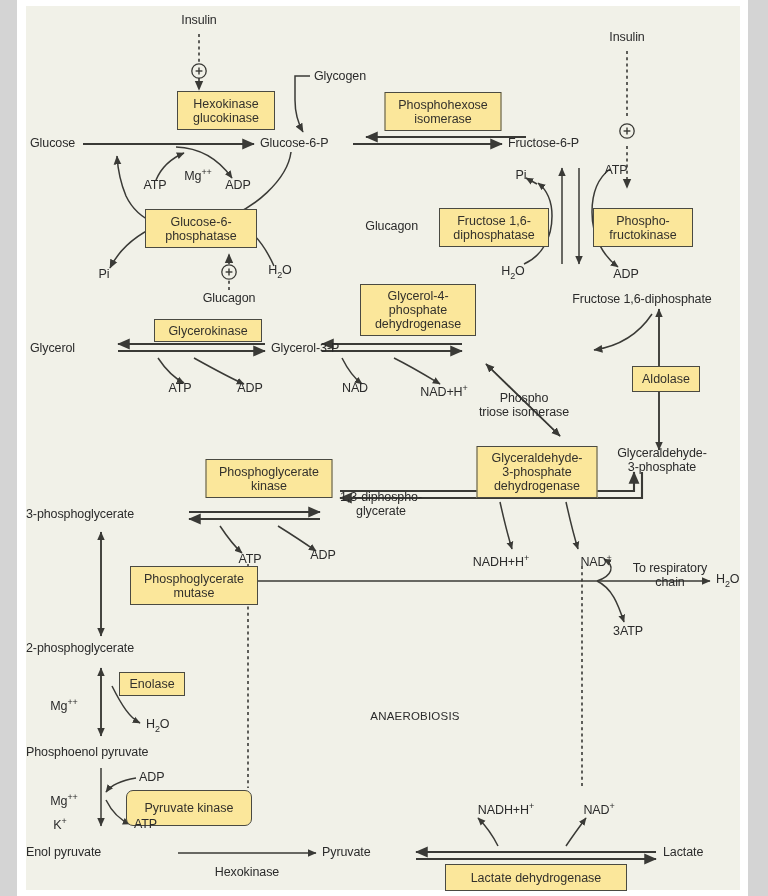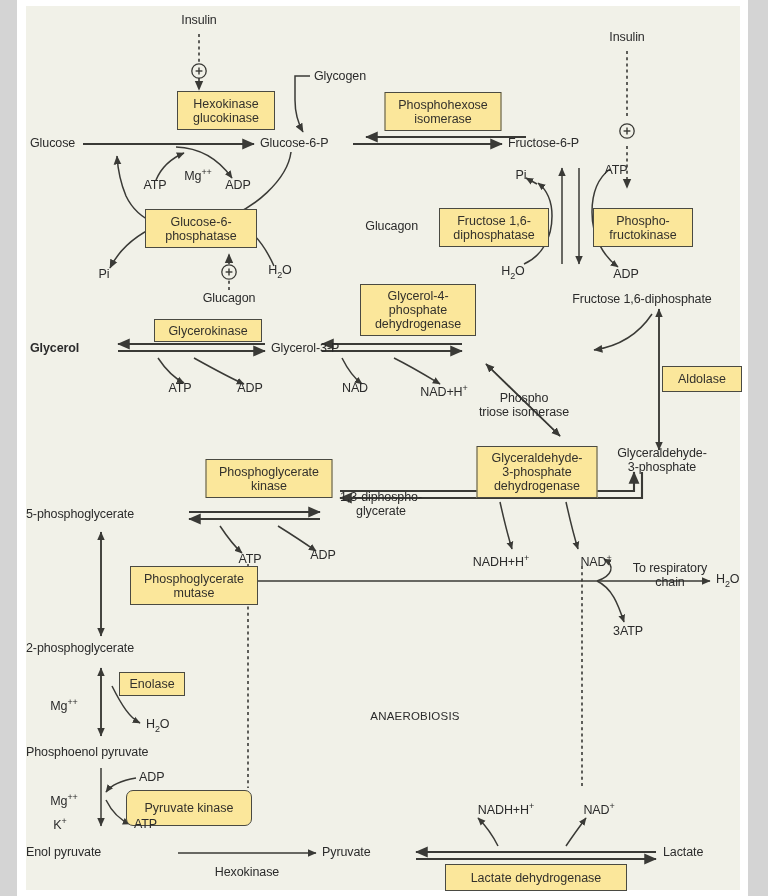--- a/index.html
+++ b/index.html
@@ -201,21 +201,21 @@
   </div>
 
   <div class="ebox" style="left:392px;top:278px;width:116px;height:52px;">
     <span><span>Glycerol-4-</span><br><span>phosphate</span><br><span>dehydrogenase</span></span>
   </div>
 
   <div class="ebox" style="left:182px;top:313px;width:108px;height:23px;">
     <span>Glycerokinase</span>
   </div>
 
-  <div class="ebox" style="left:676px;top:360px;width:80px;height:26px;">
+  <div class="ebox" style="left:640px;top:360px;width:68px;height:26px;">
     <span>Aldolase</span>
   </div>
 
   <div class="ebox" style="left:511px;top:440px;width:121px;height:52px;">
     <span><span>Glyceraldehyde-</span><br><span>3-phosphate</span><br><span>dehydrogenase</span></span>
   </div>
 
   <div class="ebox" style="left:243px;top:453px;width:127px;height:39px;">
     <span><span>Phosphoglycerate</span><br><span>kinase</span></span>
   </div>
@@ -251,41 +251,41 @@
   <div class="lbl c" style="left:212px;top:173px;">ADP</div>
   <div class="lbl c" style="left:172px;top:160px;">Mg<span class="sup">++</span></div>
   <div class="lbl c" style="left:78px;top:262px;">Pi</div>
   <div class="lbl c" style="left:254px;top:258px;">H<span class="sub">2</span>O</div>
 
   <div class="lbl c" style="left:495px;top:163px;">Pi</div>
   <div class="lbl c" style="left:590px;top:158px;">ATP</div>
   <div class="lbl c" style="left:487px;top:259px;">H<span class="sub">2</span>O</div>
   <div class="lbl c" style="left:600px;top:262px;">ADP</div>
 
-  <div class="lbl" style="left:4px;top:336px;font-weight:bold;">Glycerol</div>
+  <div class="lbl" style="left:4px;top:336px;">Glycerol</div>
   <div class="lbl" style="left:245px;top:336px;">Glycerol-3-P</div>
   <div class="lbl c" style="left:154px;top:376px;">ATP</div>
   <div class="lbl c" style="left:224px;top:376px;">ADP</div>
   <div class="lbl c" style="left:329px;top:376px;">NAD</div>
   <div class="lbl c" style="left:418px;top:376px;">NAD+H<span class="sup">+</span></div>
 
   <div class="lbl c" style="left:498px;top:386px;text-align:center;">
     <span>Phospho</span><br>
     <span>triose isomerase</span>
   </div>
   <div class="lbl c" style="left:636px;top:441px;text-align:center;">
     <span>Glyceraldehyde-</span><br>
     <span>3-phosphate</span>
   </div>
 
   <div class="lbl c" style="left:355px;top:485px;text-align:center;">
     <span>1,3-diphospho-</span><br>
     <span>glycerate</span>
   </div>
-  <div class="lbl" style="left:0px;top:502px;">5-phosphoglycerate</div>
+  <div class="lbl" style="left:0px;top:502px;">3-phosphoglycerate</div>
   <div class="lbl c" style="left:224px;top:547px;">ATP</div>
   <div class="lbl c" style="left:297px;top:543px;">ADP</div>
 
   <div class="lbl c" style="left:475px;top:546px;">NADH+H<span class="sup">+</span></div>
   <div class="lbl c" style="left:570px;top:546px;">NAD<span class="sup">+</span></div>
 
   <div class="lbl c" style="left:644px;top:556px;text-align:center;">
     <span>To respiratory</span><br>
     <span>chain</span>
   </div>

